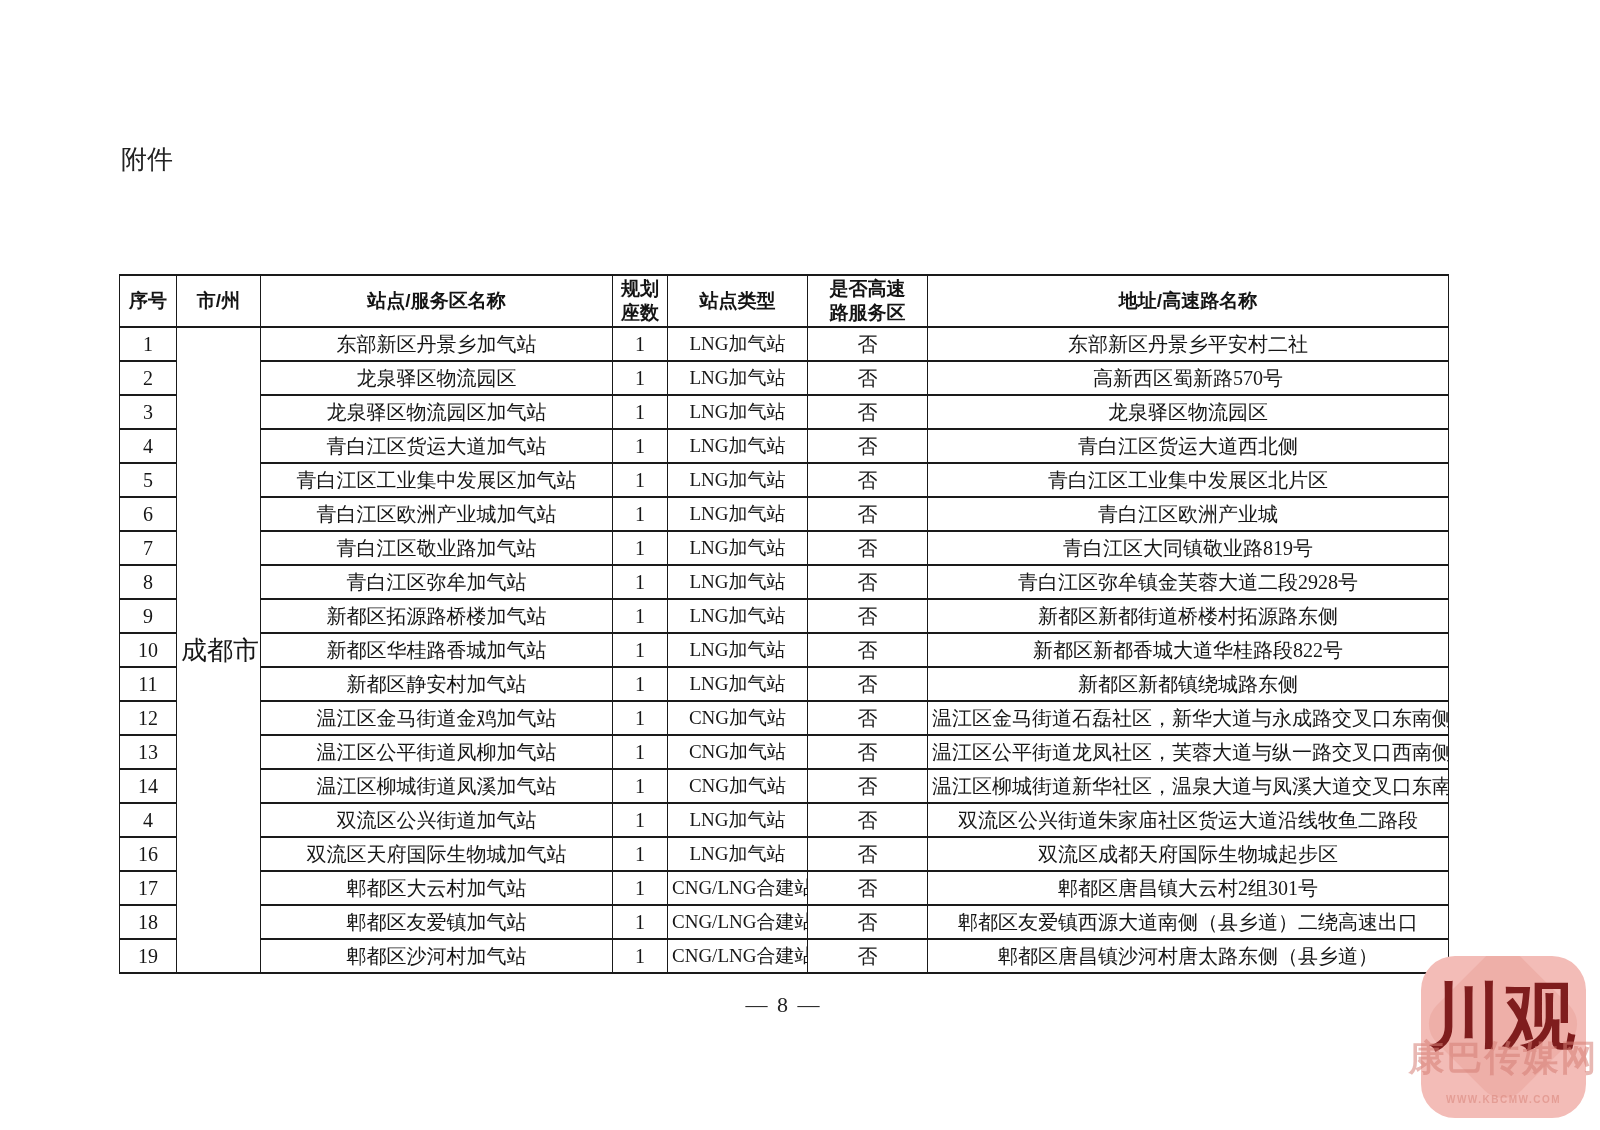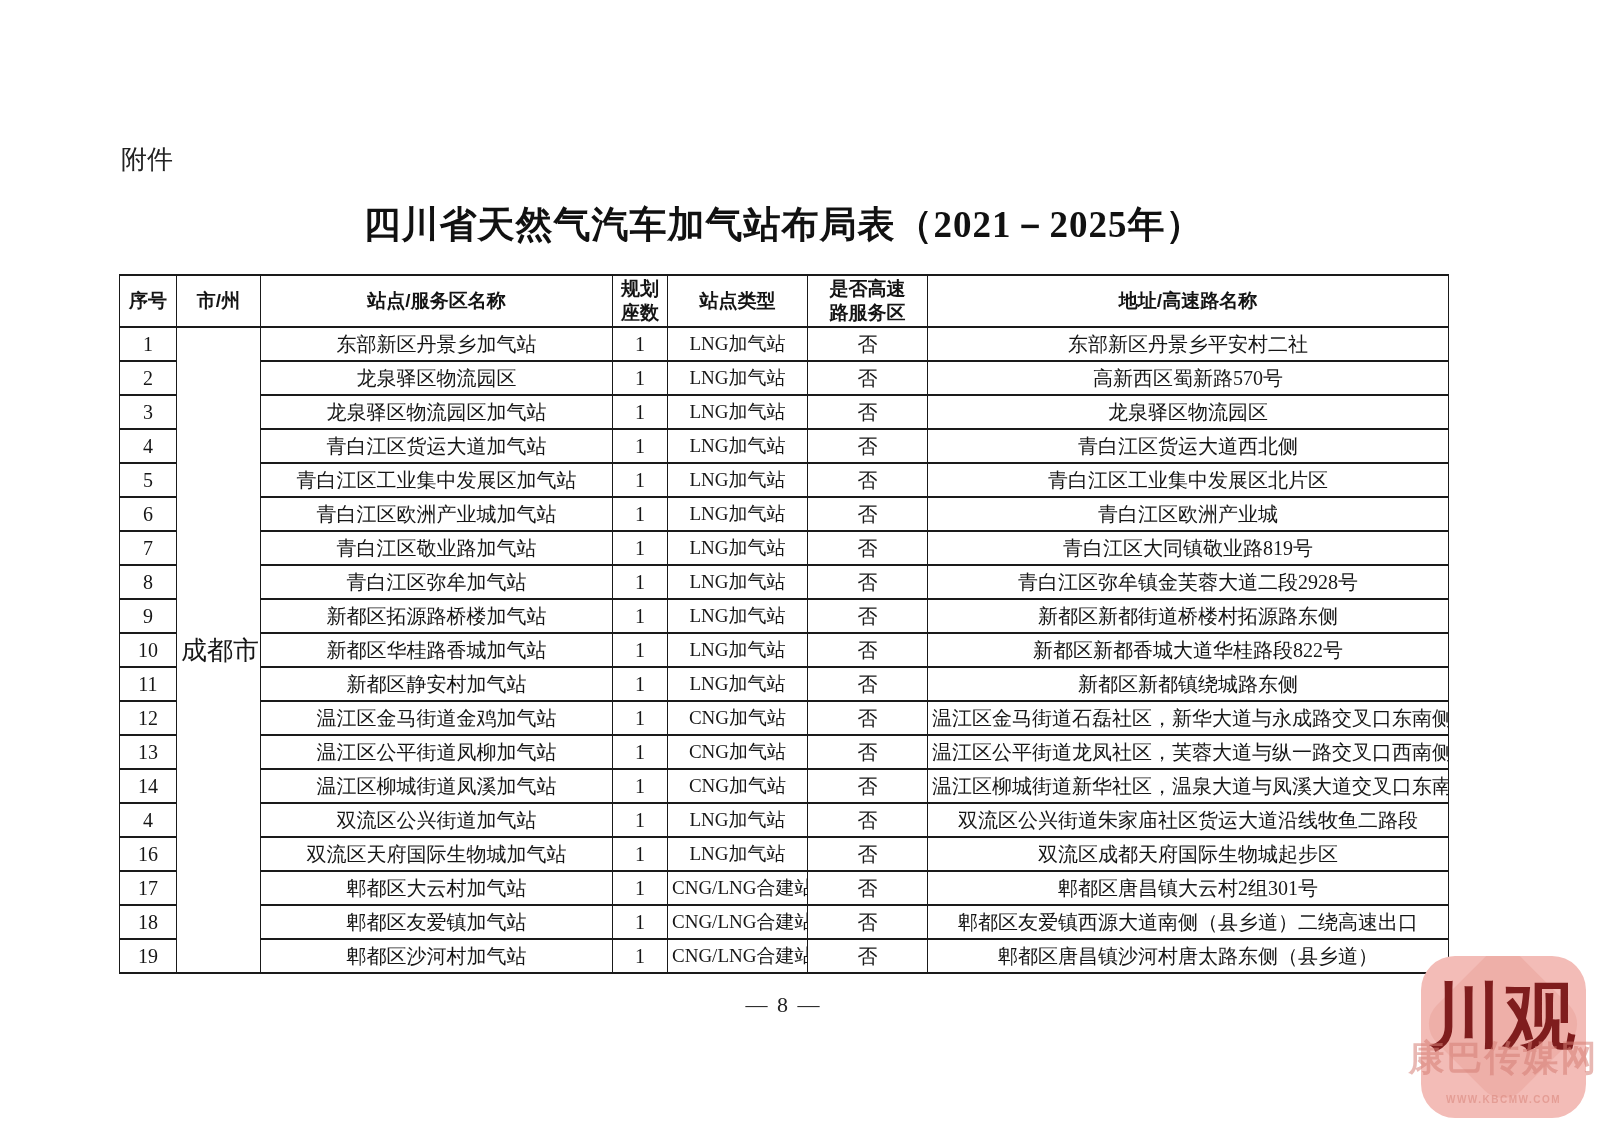--- a/index.html
+++ b/index.html
@@ -75,21 +75,20 @@
     letter-spacing:1.5px;
   }
 </style>
 </head>
 <body>
 
 <div class="page">
 
   <div class="attachment">附件</div>
 
-  <h1 class="title">四川省天然气汽车加气站布局表（2021－2025年）</h1>
 
   <div class="tablewrap">
     <table class="stations">
       <colgroup>
         <col style="width:57px">
         <col style="width:84px">
         <col style="width:352px">
         <col style="width:55px">
         <col style="width:140px">
         <col style="width:120px">

